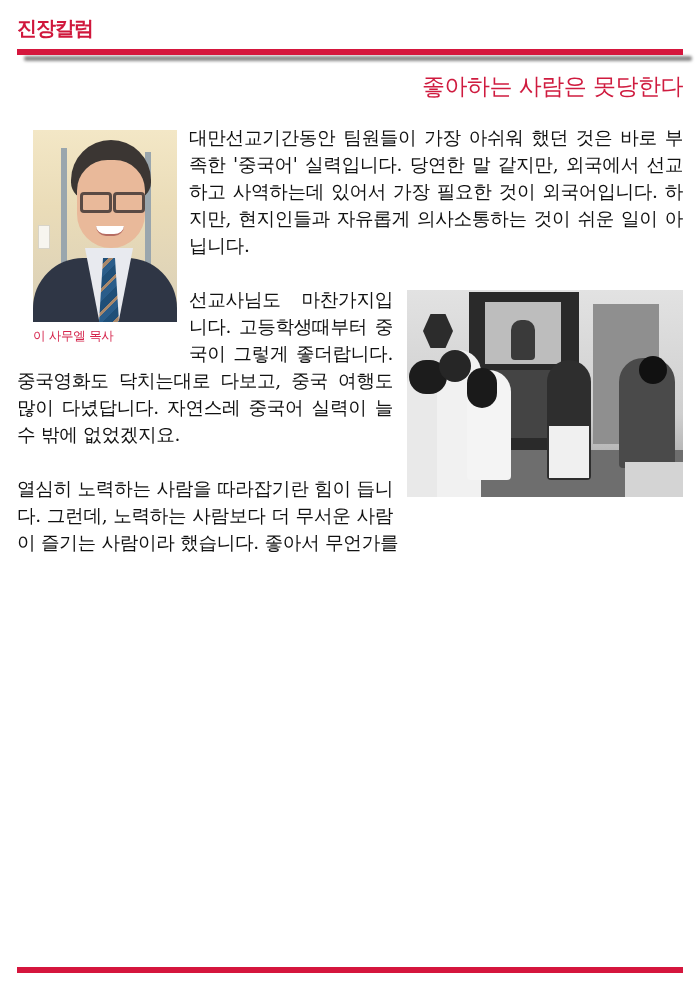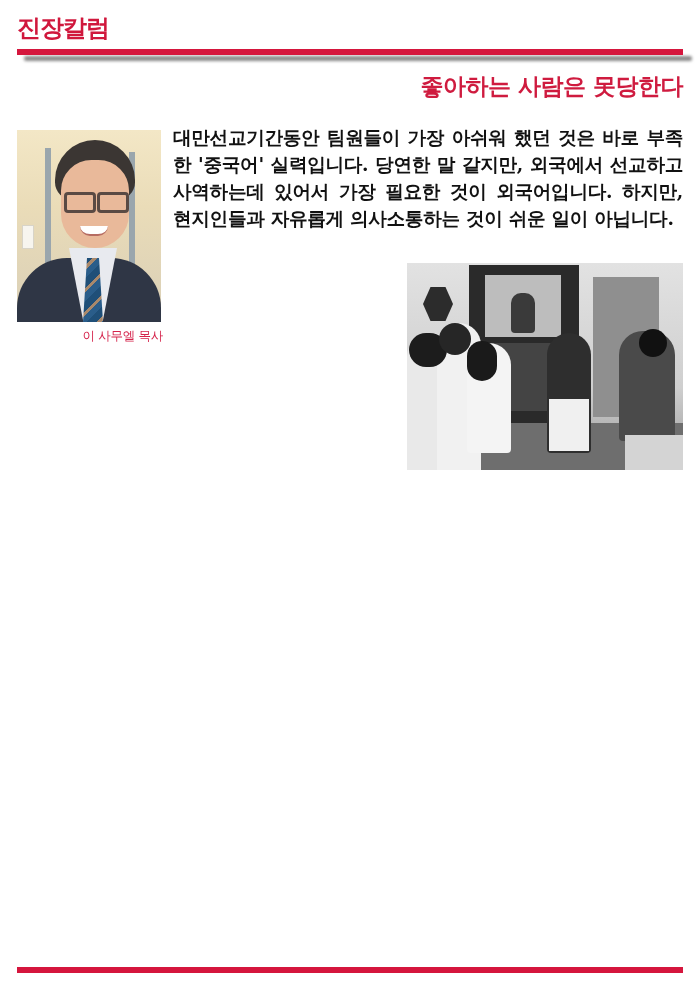--- a/index.html
+++ b/index.html
@@ -13,21 +13,21 @@
     position: relative;
     overflow: hidden;
     font-family: "DejaVu Serif", "Liberation Serif", serif;
     color: #111111;
   }
   .column-title {
     position: absolute;
     left: 17px;
     top: 12px;
     font-family: "DejaVu Sans", "Liberation Sans", sans-serif;
-    font-size: 24px;
+    font-size: 20px;
     font-weight: bold;
     letter-spacing: -1px;
     color: #d0173c;
     line-height: 32px;
   }
   .top-bar {
     position: absolute;
     left: 17px;
     top: 49px;
     width: 666px;
@@ -43,45 +43,44 @@
     background: #8a8a8a;
     filter: blur(1.5px);
     border-radius: 2px;
   }
   .subtitle {
     position: absolute;
     right: 17px;
     top: 70px;
     font-family: "DejaVu Sans", "Liberation Sans", sans-serif;
     font-size: 23px;
-    font-weight: bold;
+    font-weight: normal;
     letter-spacing: -0.5px;
     color: #cf1b3f;
     line-height: 32px;
     text-align: center;
   }
   .article {
     position: absolute;
     left: 17px;
     top: 124px;
     width: 666px;
     font-size: 18.6px;
     line-height: 27px;
     text-align: justify;
     letter-spacing: -0.3px;
   }
   .article p {
     margin: 0 0 27px 0;
-    font-weight: bold;
   }
   .portrait-wrap {
     float: left;
     width: 146px;
-    margin: 6px 10px 0 0;
-    text-align: right;
+    margin: 6px 10px 0 16px;
+    text-align: left;
   }
   .portrait {
     width: 144px;
     height: 192px;
     position: relative;
     overflow: hidden;
     background: linear-gradient(180deg, #f3e7c6 0%, #eadcb8 40%, #d9cfb7 100%);
   }
   .portrait .frame-left {
     position: absolute; left: 28px; top: 18px; width: 6px; height: 160px; background: #9aa6ad;
@@ -220,15 +219,17 @@
       <div class="gp p2h"></div>
       <div class="gp p3h"></div>
       <div class="gp p4"></div>
       <div class="gp p4legs"></div>
       <div class="gp p5"></div>
       <div class="gp p5h"></div>
       <div class="gp table"></div>
     </div>
   </div>
 
+  <p>선교사님도 마찬가지입니다. 고등학생때부터 중국이 그렇게 좋더랍니다. 중국영화도 닥치는대로 다보고, 중국 여행도 많이 다녔답니다. 자연스레 중국어 실력이 늘수 밖에 없었겠지요.</p>
+  <p>열심히 노력하는 사람을 따라잡기란 힘이 듭니다. 그런데, 노력하는 사람보다 더 무서운 사람이 즐기는 사람이라 했습니다. 좋아서 무언가를</p>
 </div>
 
 <div class="bottom-bar"></div>
 
 </body></html>

